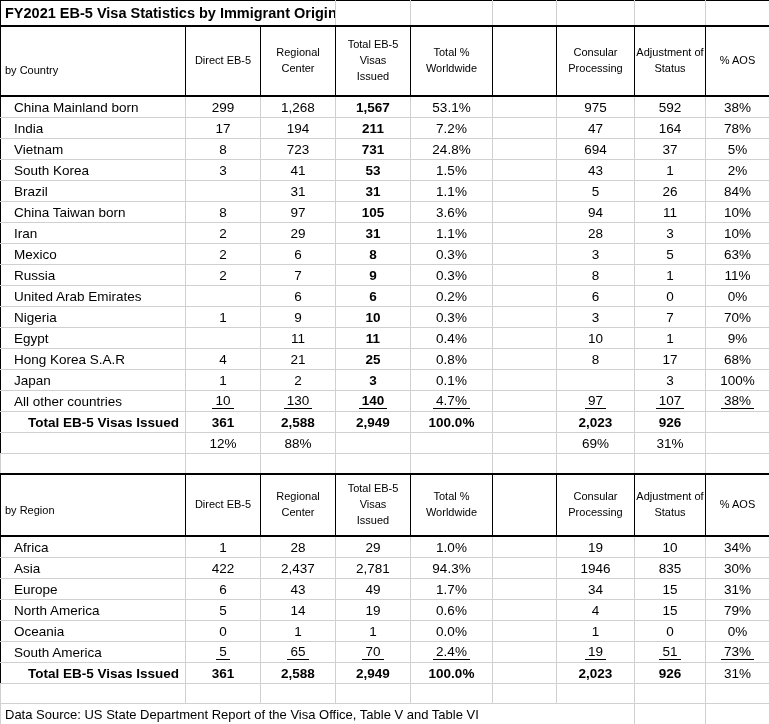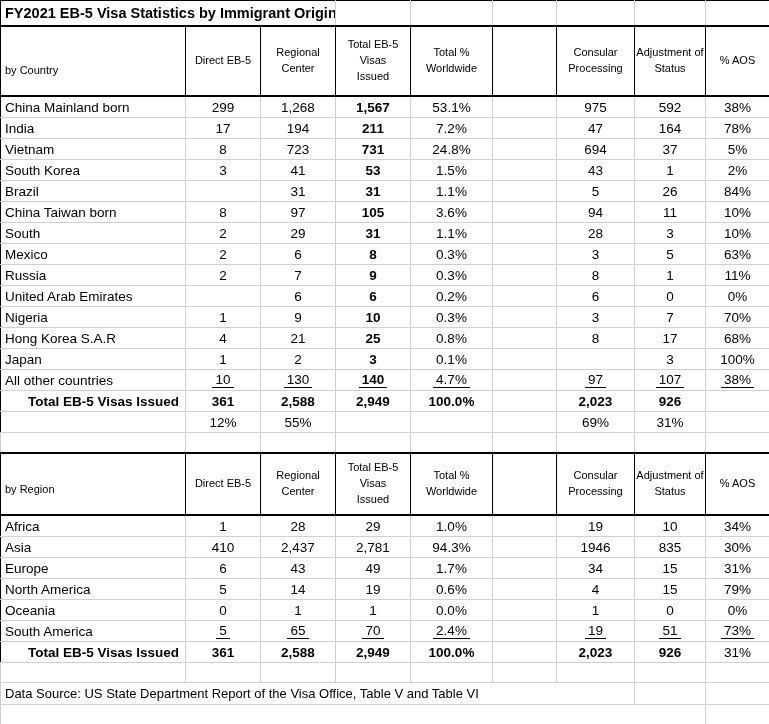--- a/index.html
+++ b/index.html
@@ -63,21 +63,21 @@
     font-weight: bold;
     font-size: 14px;
     padding: 0 0 16px 4px;
     white-space: nowrap;
   }
   td.hb { font-weight: bold; }
 
   
   td.lab {
     text-align: left;
-    padding-left: 4px;
+    padding-left: 13px;
     border-left: 1px solid #000;
   }
   td.tlab {
     font-weight: bold;
     text-align: right;
     padding-right: 6px;
   }
   td.b { font-weight: bold; }
   span.u {
     display: inline-block;
@@ -194,21 +194,21 @@
         <td>8</td>
         <td>97</td>
         <td class="b">105</td>
         <td>3.6%</td>
         <td></td>
         <td>94</td>
         <td>11</td>
         <td>10%</td>
       </tr>
       <tr>
-        <td class="lab">South</td>
+        <td class="lab">Iran</td>
         <td>2</td>
         <td>29</td>
         <td class="b">31</td>
         <td>1.1%</td>
         <td></td>
         <td>28</td>
         <td>3</td>
         <td>10%</td>
       </tr>
       <tr>
@@ -249,20 +249,31 @@
         <td>1</td>
         <td>9</td>
         <td class="b">10</td>
         <td>0.3%</td>
         <td></td>
         <td>3</td>
         <td>7</td>
         <td>70%</td>
       </tr>
       <tr>
+        <td class="lab">Egypt</td>
+        <td></td>
+        <td>11</td>
+        <td class="b">11</td>
+        <td>0.4%</td>
+        <td></td>
+        <td>10</td>
+        <td>1</td>
+        <td>9%</td>
+      </tr>
+      <tr>
         <td class="lab">Hong Korea S.A.R</td>
         <td>4</td>
         <td>21</td>
         <td class="b">25</td>
         <td>0.8%</td>
         <td></td>
         <td>8</td>
         <td>17</td>
         <td>68%</td>
       </tr>
@@ -295,21 +306,21 @@
         <td class="b">2,949</td>
         <td class="b">100.0%</td>
         <td></td>
         <td class="b">2,023</td>
         <td class="b">926</td>
         <td></td>
       </tr>
       <tr>
         <td class="lab"></td>
         <td>12%</td>
-        <td>55%</td>
+        <td>88%</td>
         <td></td>
         <td></td>
         <td></td>
         <td>69%</td>
         <td>31%</td>
         <td></td>
       </tr>
     </tbody>
 
   <tbody>
@@ -349,21 +360,21 @@
         <td>28</td>
         <td>29</td>
         <td>1.0%</td>
         <td></td>
         <td>19</td>
         <td>10</td>
         <td>34%</td>
       </tr>
       <tr>
         <td class="lab">Asia</td>
-        <td>410</td>
+        <td>422</td>
         <td>2,437</td>
         <td>2,781</td>
         <td>94.3%</td>
         <td></td>
         <td>1946</td>
         <td>835</td>
         <td>30%</td>
       </tr>
       <tr>
         <td class="lab">Europe</td>

